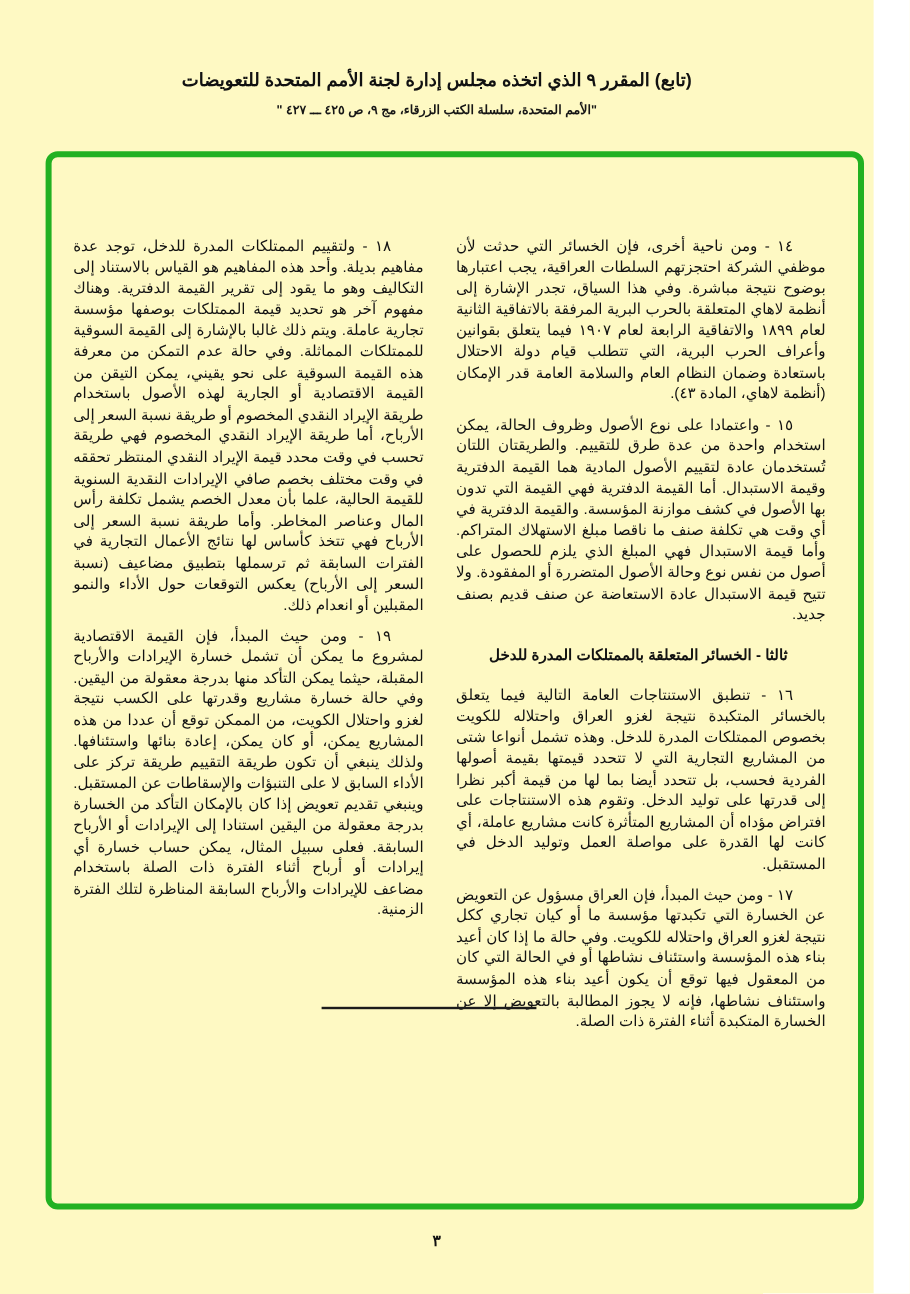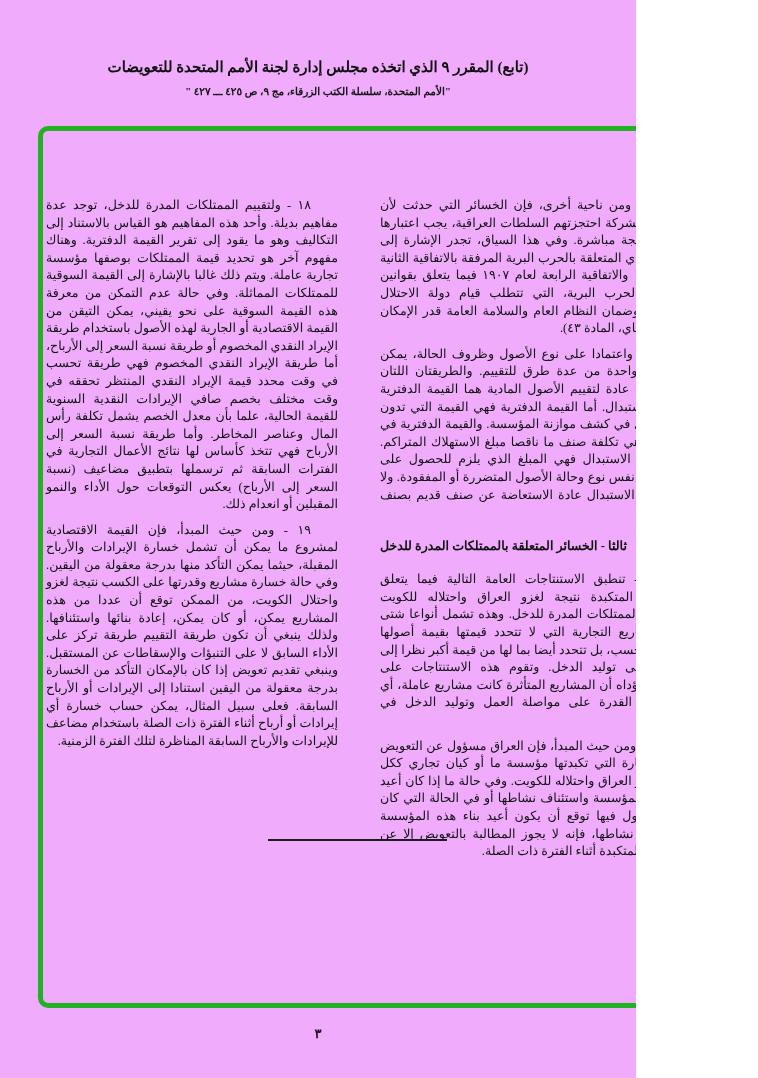--- a/index.html
+++ b/index.html
@@ -2,24 +2,24 @@
 <html lang="ar"><head>
 <meta charset="utf-8">
 <style>
   html, body {
     margin: 0;
     padding: 0;
     background: #ffffff;
   }
   .page {
     position: relative;
-    width: 636px;
+    width: 728px;
     height: 1078px;
-    background: #f0abfc;
-    font-family: Liberation Serif, serif;
+    background: #fef9c3;
+    font-family: Liberation Sans, sans-serif;
     overflow: hidden;
   }
   .doc-header {
     position: absolute;
     top: 58px;
     left: 0;
     width: 100%;
     text-align: center;
     direction: rtl;
   }
@@ -54,34 +54,34 @@
     color: #121212;
     font-size: 12.6px;
     line-height: 17.6px;
   }
   .col-right {
     left: 380px;
     top: 197px;
     width: 308px;
   }
   .col-left {
-    left: 46px;
+    left: 61px;
     top: 197px;
     width: 292px;
   }
   .column p {
     margin: 0 0 8px 0;
     text-indent: 27px;
   }
   .section-heading {
     font-weight: bold;
     font-size: 12.6px;
     margin: 16px 0 16px 0;
     text-indent: 4px;
-    text-align: left;
+    text-align: center;
   }
   .footnote-rule {
     position: absolute;
     left: 268px;
     top: 839px;
     width: 179px;
     height: 2px;
     background: #1c1c1c;
   }
   .page-number {

